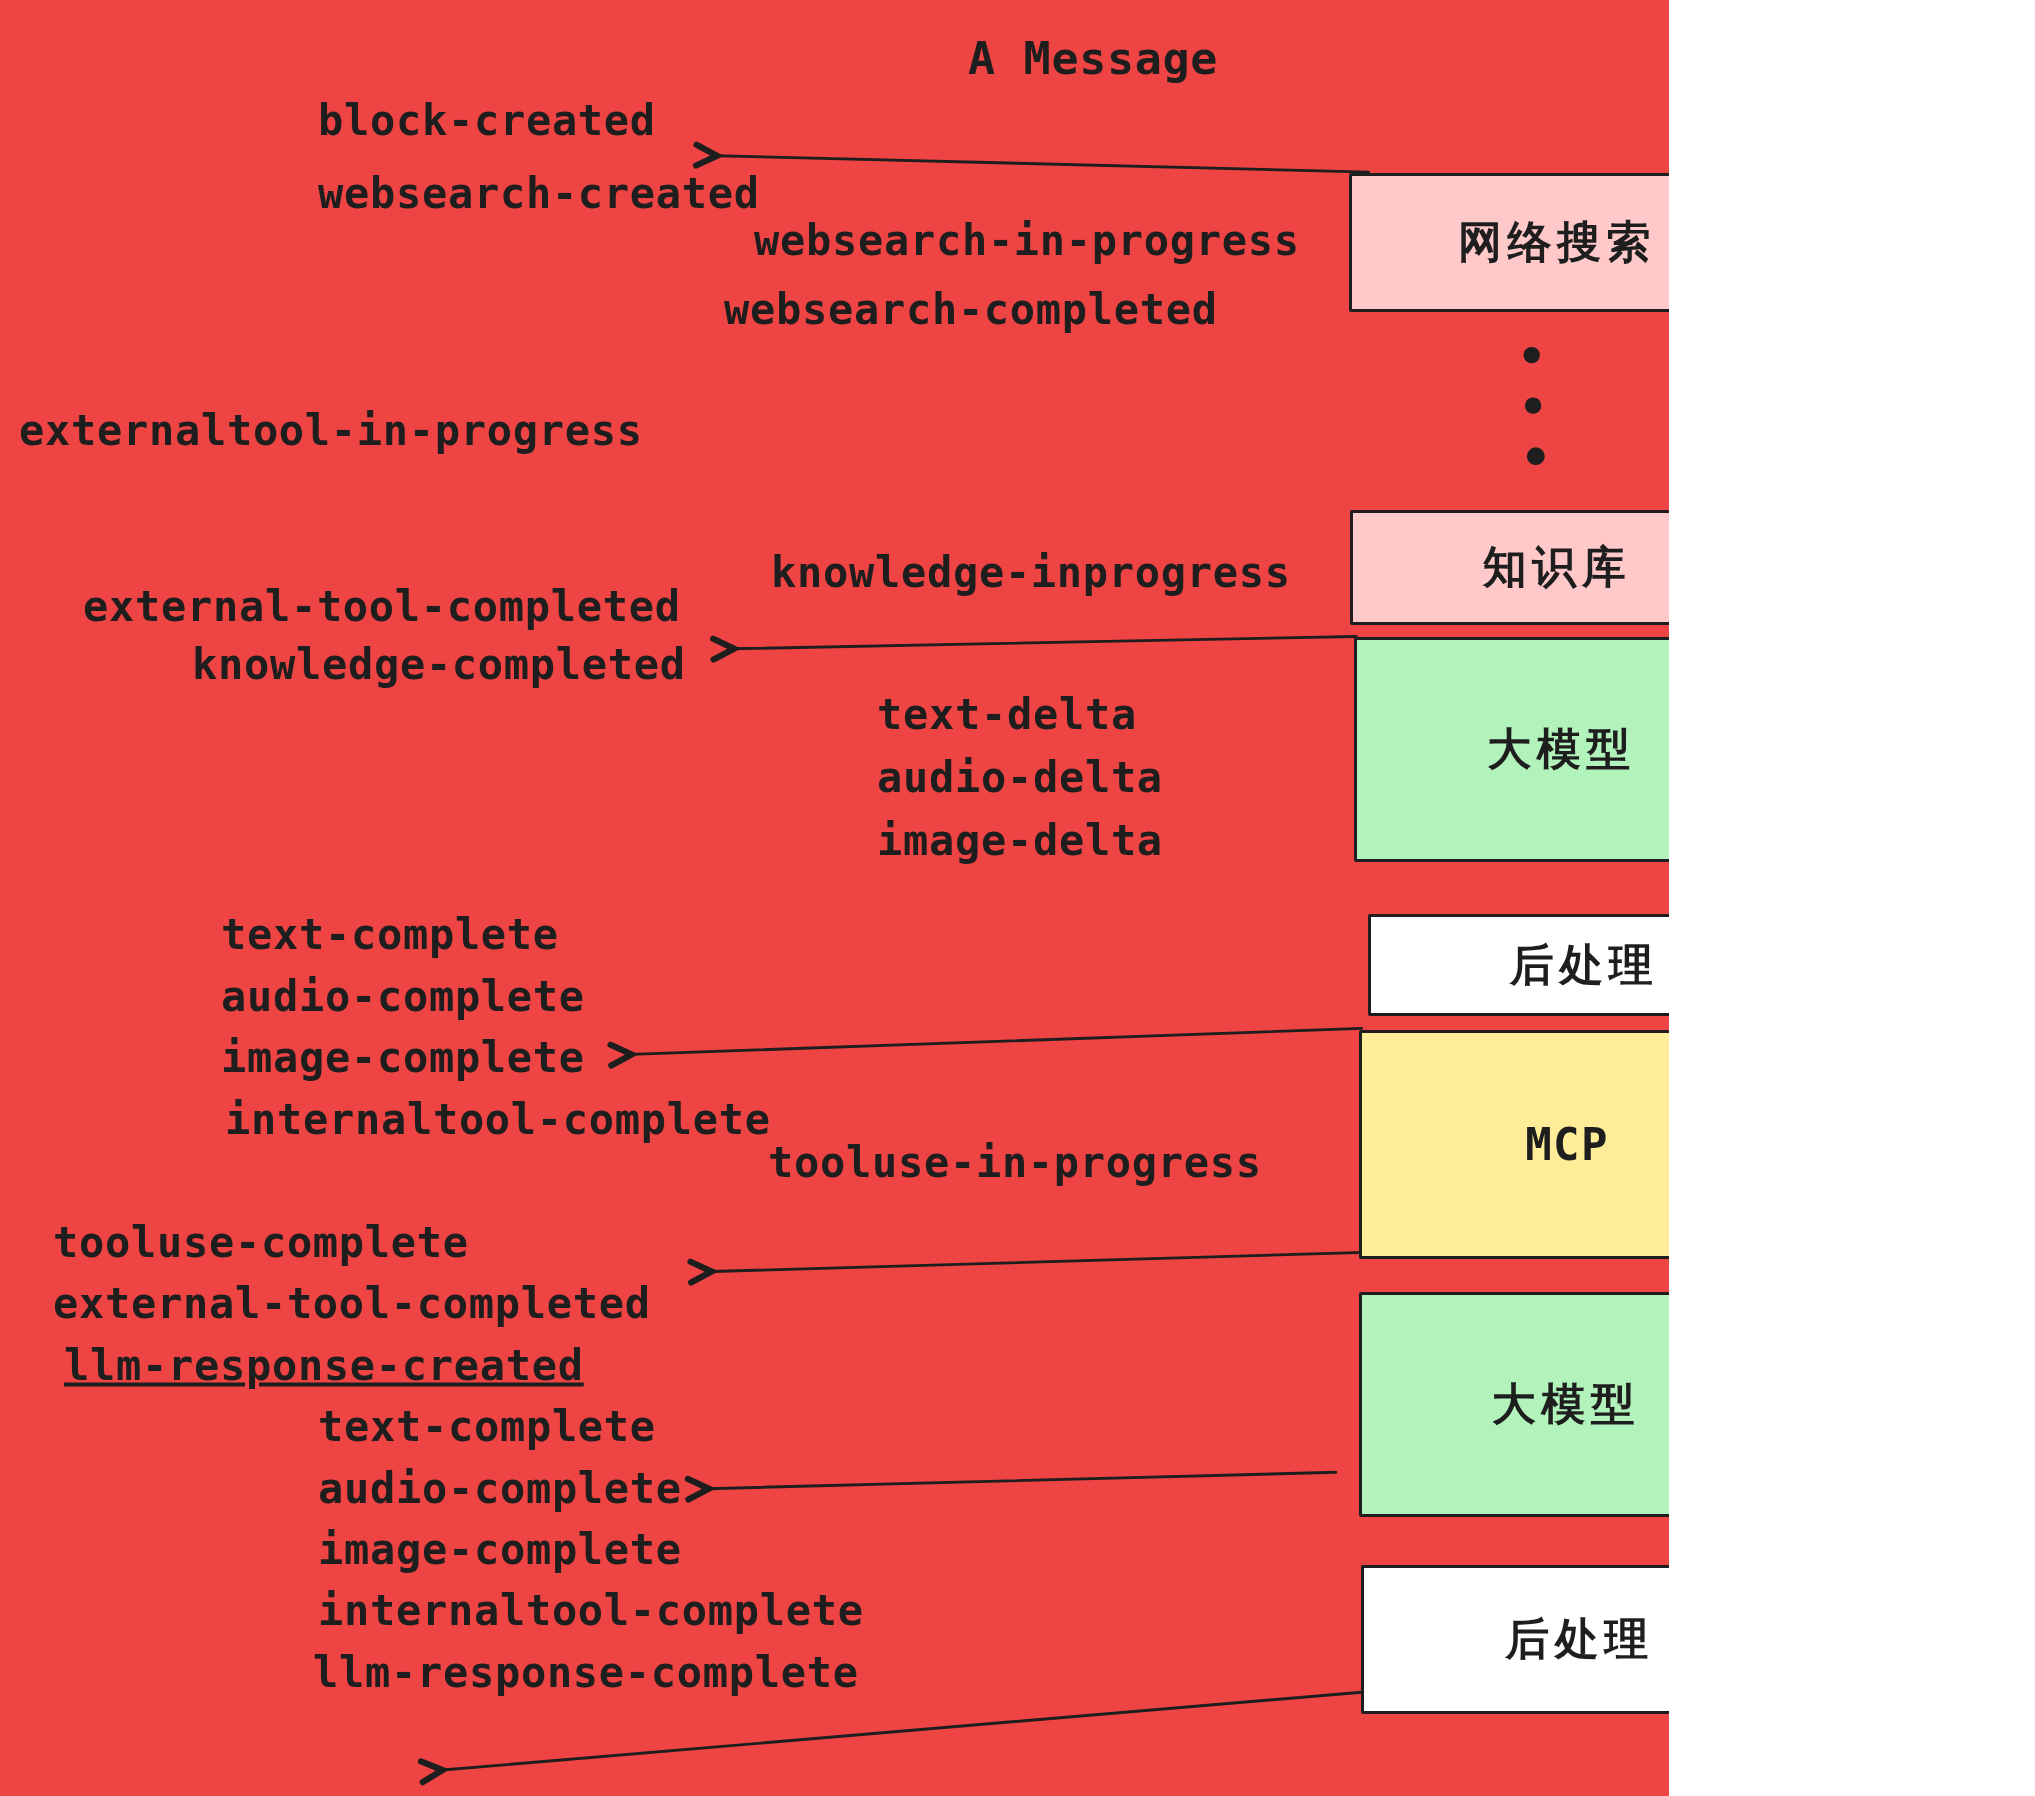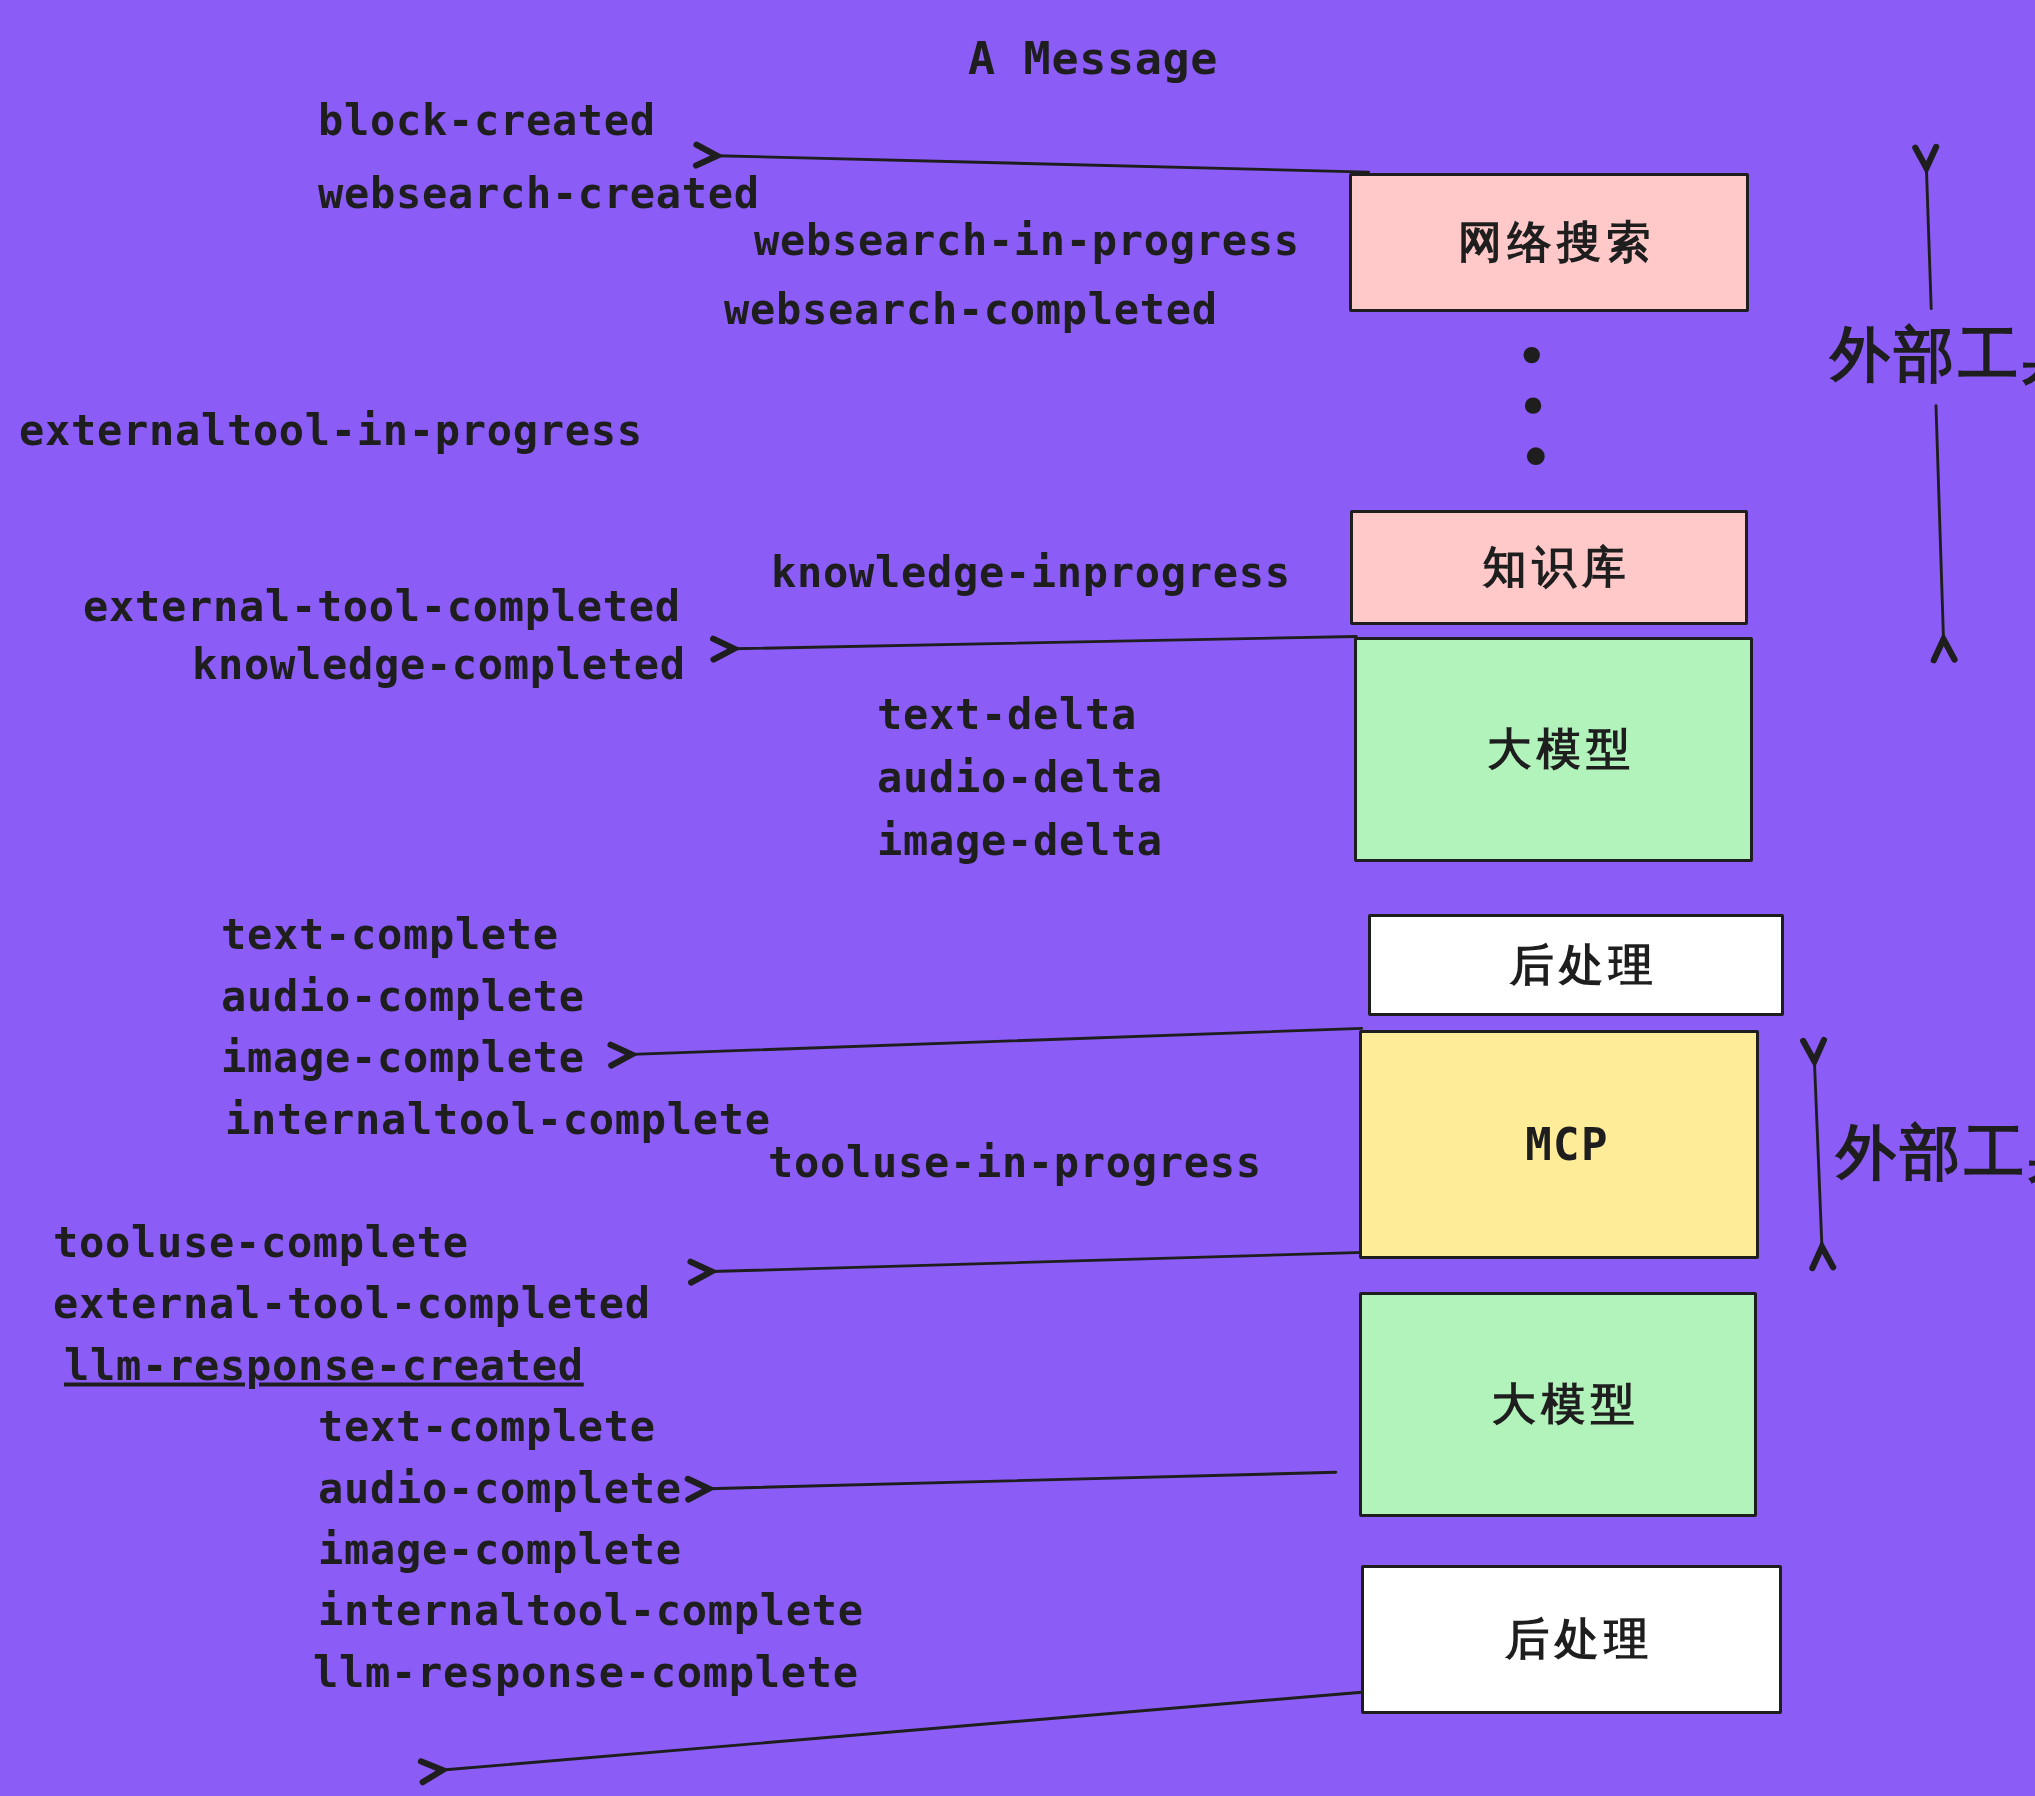--- a/index.html
+++ b/index.html
@@ -1,19 +1,19 @@
 <!DOCTYPE html>
 <html style="font-size:11px"><head>
 <meta charset="utf-8">
 <style>
   html,body{margin:0;padding:0;background:#ffffff;}
   #canvas{
     position:relative;
-    width:2035px;height:1796px;
-    background:#8b5cf6;
+    width:1669px;height:1796px;
+    background:#ef4444;
     overflow:hidden;
     font-family:"DejaVu Sans Mono","Liberation Mono",monospace;
     color:#1e1e1e;
   }
   .arrows{position:absolute;left:0;top:0;width:2035px;height:1796px;z-index:1;}
   .arrows path{fill:none;stroke:#1e1e1e;stroke-width:4.2px;stroke-linecap:round;}
   .arrows circle{fill:#1e1e1e;stroke:none;}
   .ev{
     position:absolute;z-index:2;
     transform:translateY(-50%);

